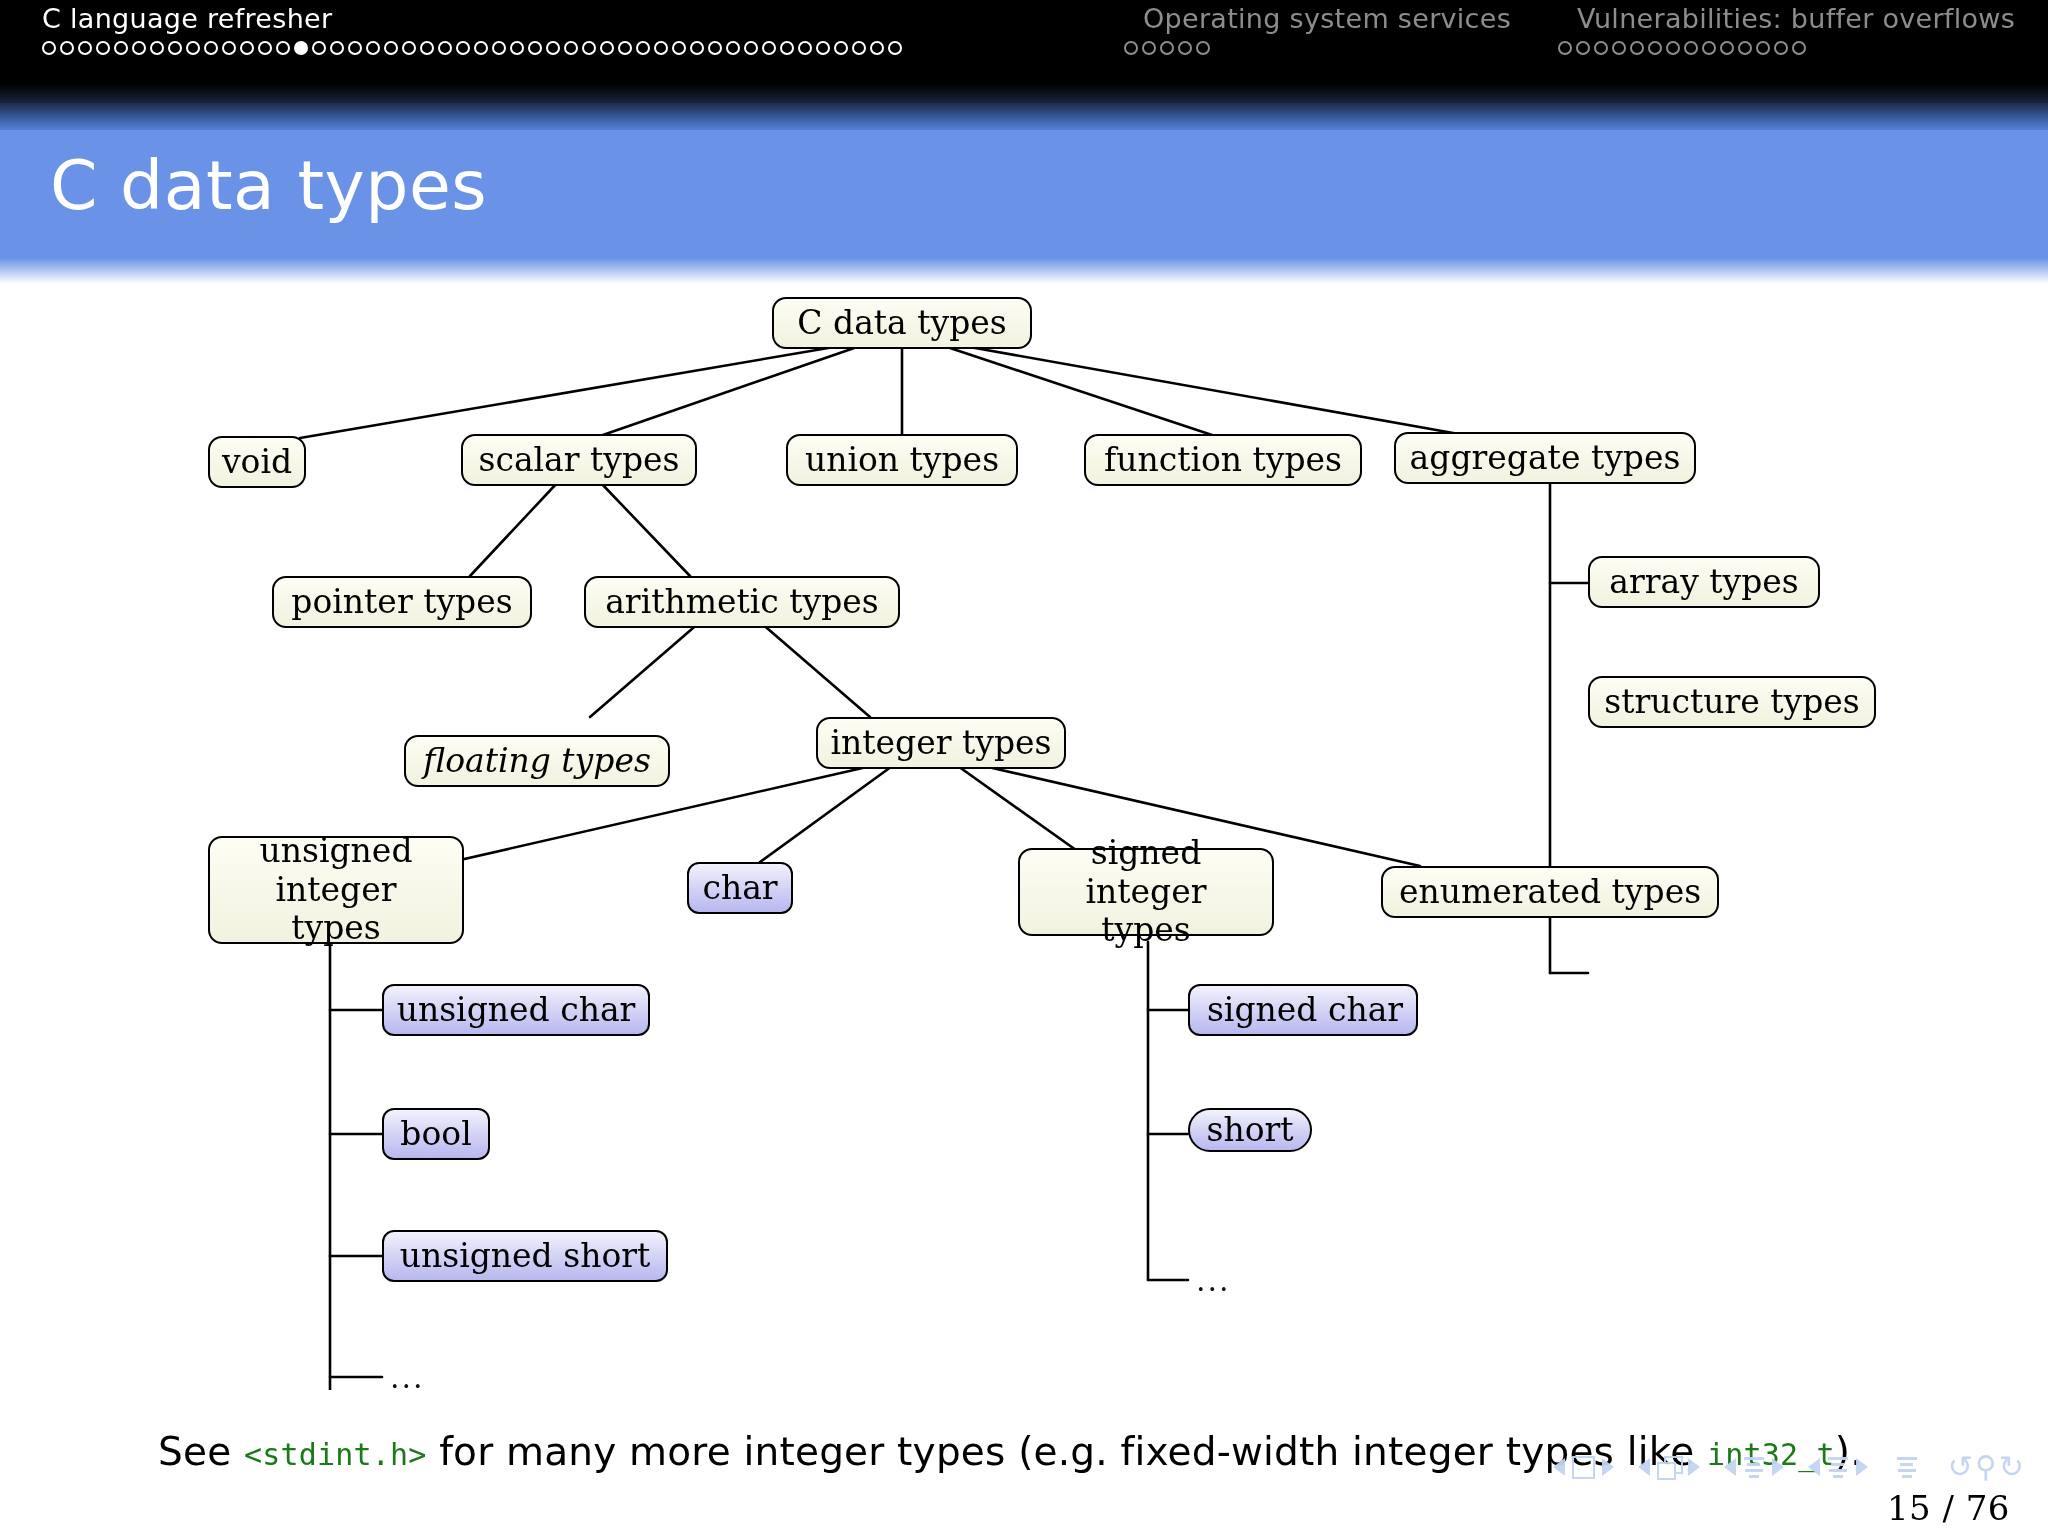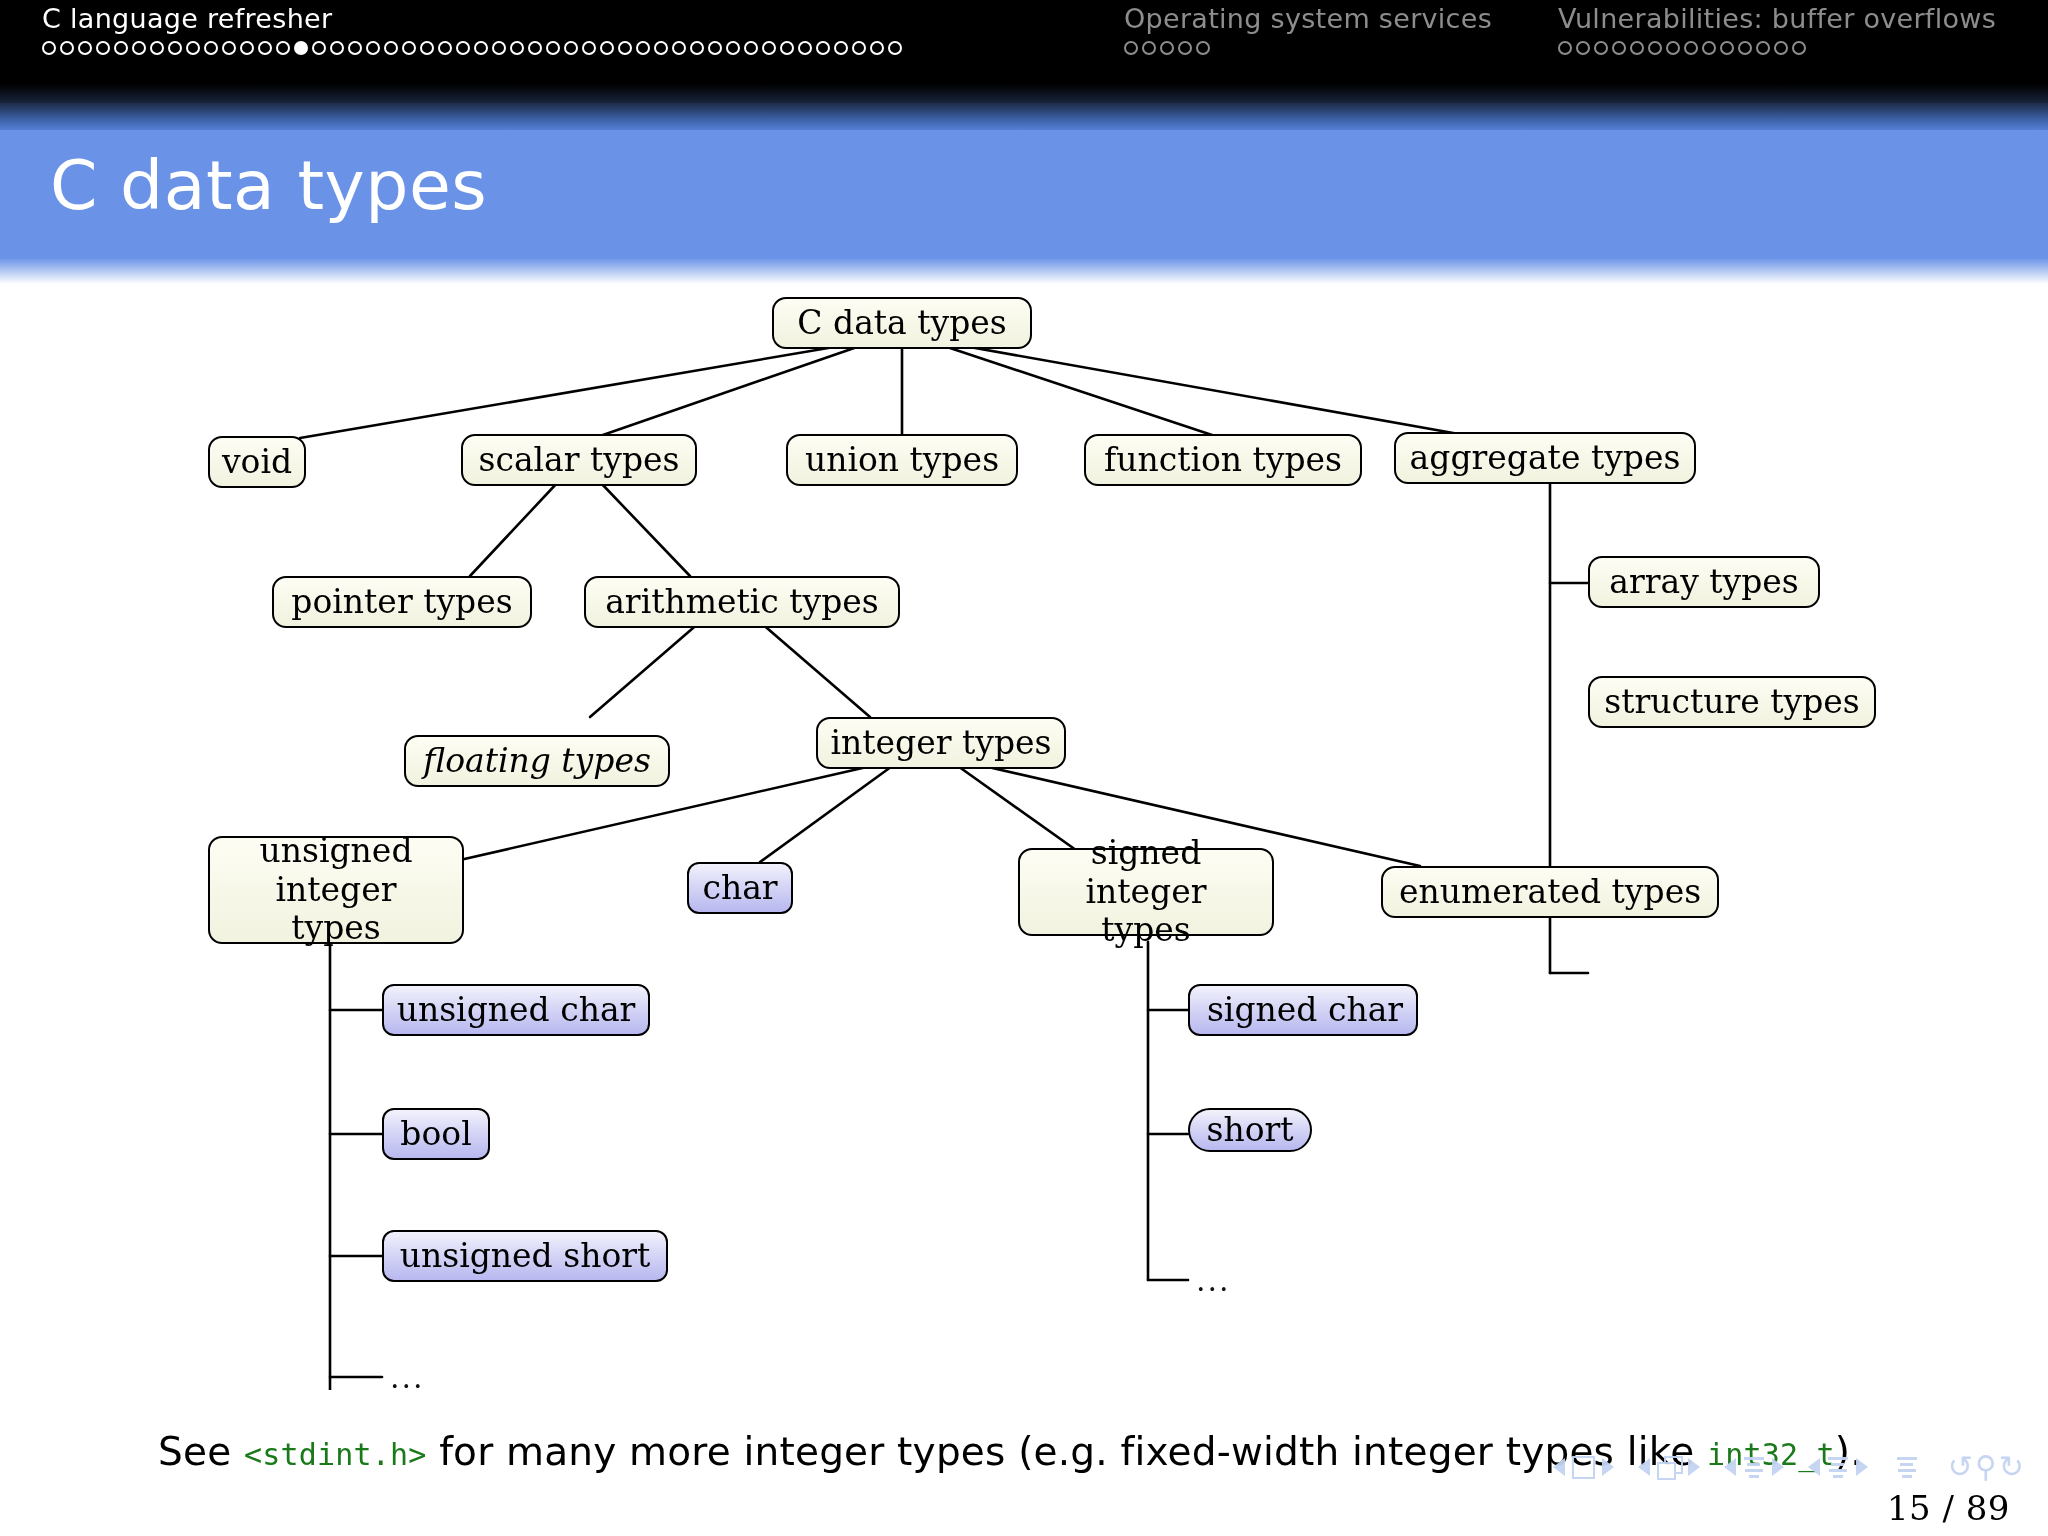--- a/index.html
+++ b/index.html
@@ -38,21 +38,21 @@
     top: 0;
   }
   .navsection .navlabel {
     font-family: "DejaVu Sans", sans-serif;
     font-size: 27px;
     letter-spacing: 0.3px;
     white-space: nowrap;
     line-height: 1;
   }
   .navsection.current .navlabel { color: #ffffff; }
-  .navsection.other .navlabel { color: #8d8d8d; }
+  .navsection.other .navlabel { color: #8d8d8d; margin-left: 19px; }
   .dots {
     margin-top: 9px;
     display: flex;
     gap: 4px;
     align-items: center;
   }
   .dot {
     width: 14px; height: 14px;
     border-radius: 50%;
     box-sizing: border-box;
@@ -406,13 +406,13 @@
         <b></b>
       </span>
   </div>
   <div class="fnav-group" style="margin-left:20px; gap:2px;">
     <span class="fnav-round">↺</span>
     <span class="fnav-round">⚲</span>
     <span class="fnav-round">↻</span>
   </div>
 </div>
 
-<div class="page-number">15 / 89</div>
+<div class="page-number">15 / 76</div>
 
 </body></html>

